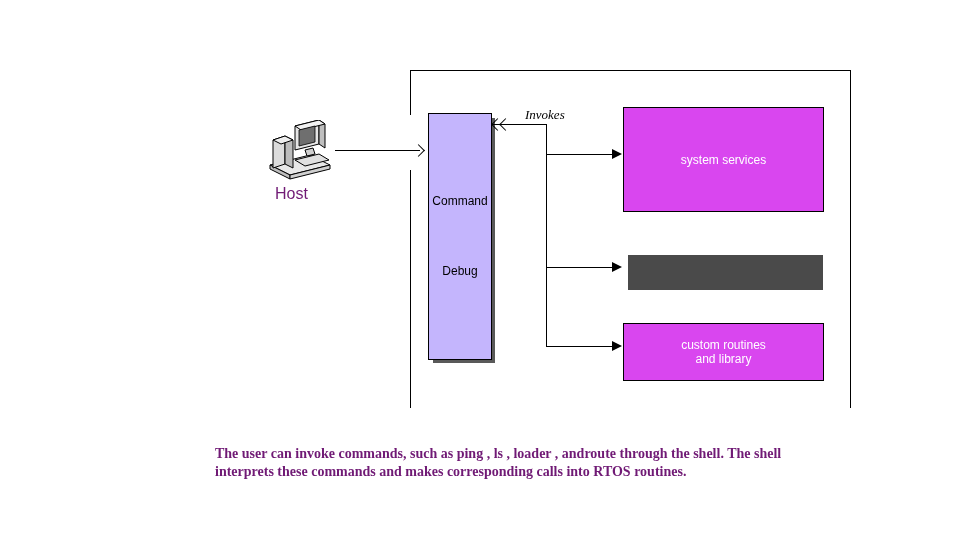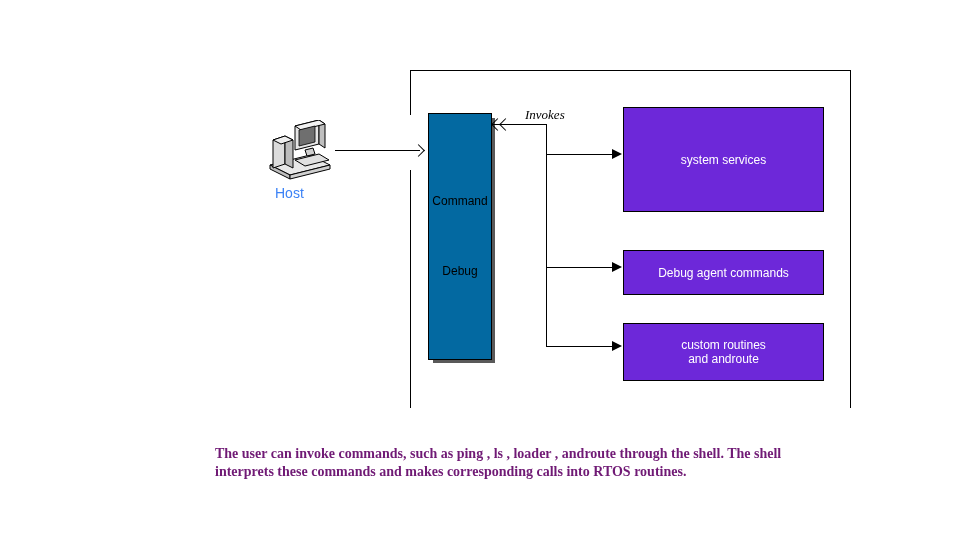--- a/index.html
+++ b/index.html
@@ -25,49 +25,49 @@
     left: 55px;
     top: 60px;
     width: 70px;
     height: 60px;
   }
   .host-icon svg { width: 70px; height: 60px; }
   .host-label {
     position: absolute;
     left: 65px;
     top: 125px;
-    font-size: 14px;
-    color: #3b82f6;
+    font-size: 16px;
+    color: #701a75;
   }
   
   .shadow-box {
     position: absolute;
     background: #666;
   }
   .cmd-shell-shadow {
     left: 223px; top: 58px; width: 62px; height: 245px;
     background:#595959;
   }
   .cmd-shell {
     position: absolute;
     left: 218px; top: 53px; width: 62px; height: 245px;
-    background: #0369a1;
+    background: #c4b5fd;
     border: 1px solid #000;
     text-align: center;
     font-size: 12px;
   }
   .cmd-shell .l1 { position:absolute; width:100%; top:80px; }
   .cmd-shell .l2 { position:absolute; width:100%; top:150px; }
 
   
   .rbox-shadow {
     position:absolute; background:#4a4a4a;
   }
   .rbox {
-    position:absolute; background:#6d28d9; border:1px solid #000;
+    position:absolute; background:#d946ef; border:1px solid #000;
     color:#fff; font-size:12px; text-align:center;
     display:flex; flex-direction:column; justify-content:space-around;
     padding:4px 2px;
   }
   .rbox span { color:#fff; }
 
   .b1s { left:418px; top:52px;  width:195px; height:95px; }
   .b1  { left:413px; top:47px;  width:195px; height:95px; }
 
   .b2s { left:418px; top:195px; width:195px; height:35px; }
@@ -178,27 +178,24 @@
 
   <div class="line hline" style="left:336px; top:286px; width:68px;"></div>
   <div class="arrow-r" style="left:402px; top:281px;"></div>
 
   <div class="rbox-shadow b1s"></div>
   <div class="rbox b1">
     <span>system services</span>
   </div>
 
   <div class="rbox-shadow b2s"></div>
-  <div class="rbox b2">
-    <span>Debug agent commands</span>
-  </div>
 
   <div class="rbox-shadow b3s"></div>
   <div class="rbox b3">
     <div class="two-line">
       <span>custom routines</span><br>
-      <span>and androute</span>
+      <span>and library</span>
     </div>
   </div>
 
 </div>
 
 <div class="caption">The user can invoke commands, such as ping , ls , loader , androute through the shell. The shell interprets these commands and makes corresponding calls into RTOS routines.</div>
 
 </body></html>

